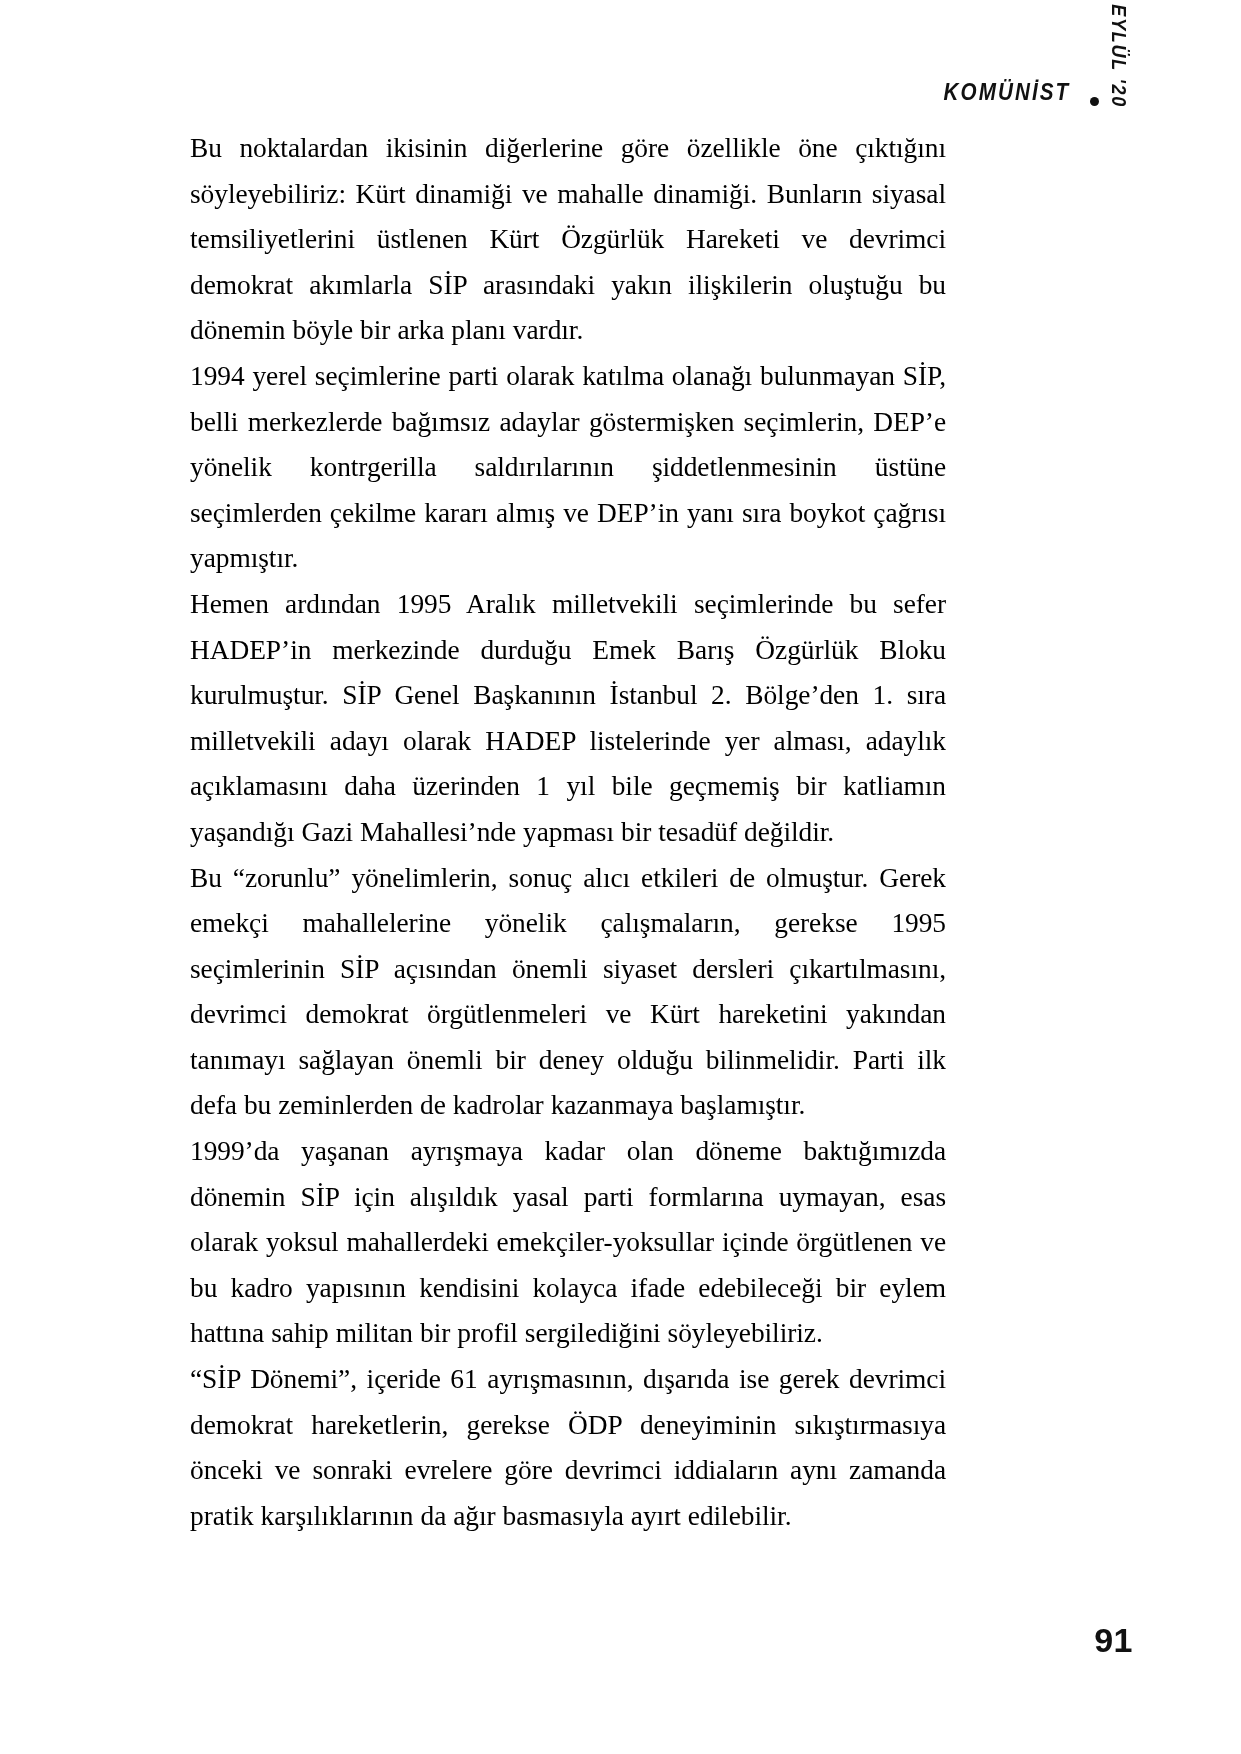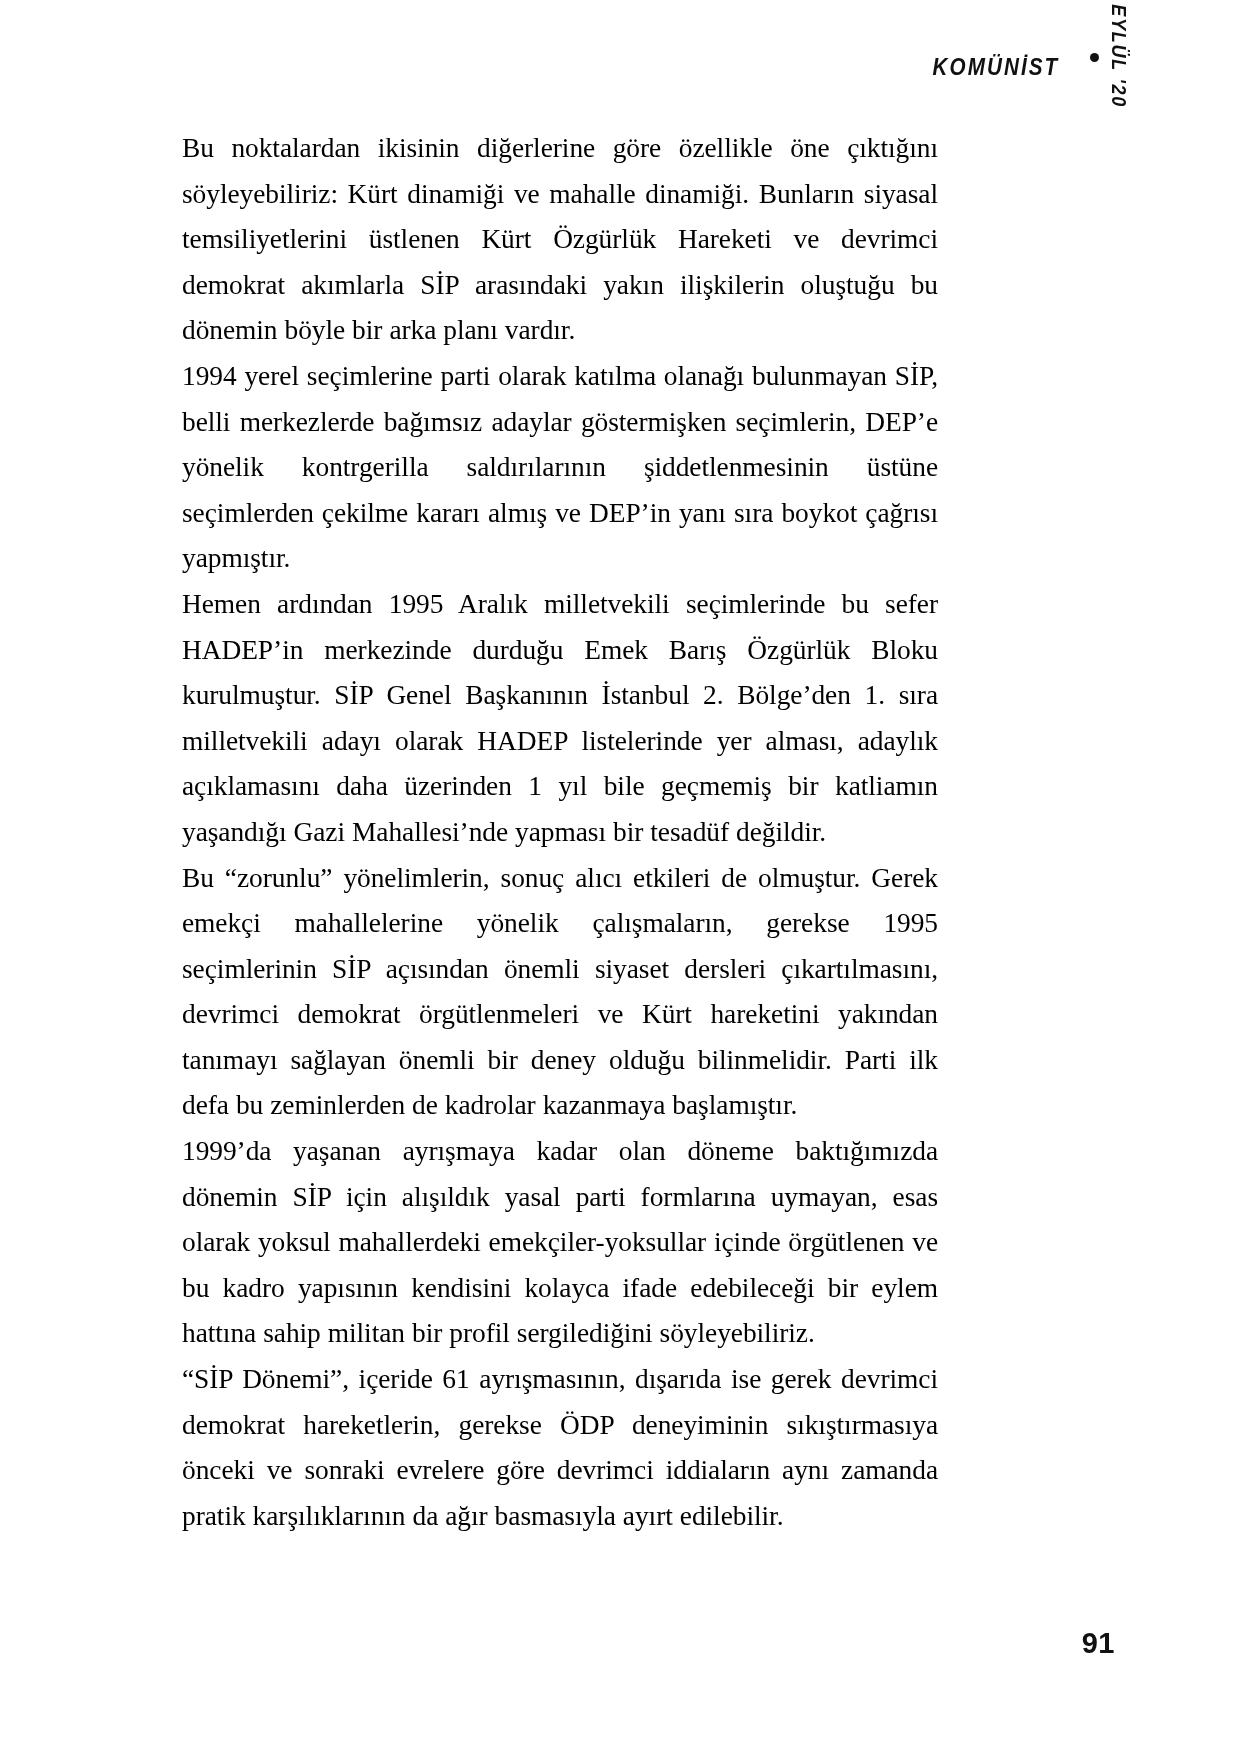--- a/index.html
+++ b/index.html
@@ -18,25 +18,25 @@
     width: 1241px;
     height: 1754px;
     background: #ffffff;
     overflow: hidden;
     margin: 0 auto;
   }
 
   
   .running-head {
     position: absolute;
-    top: 53px;
+    top: 72px;
     right: 142px;
     display: flex;
-    align-items: flex-start;
-    gap: 31px;
+    align-items: flex-end;
+    gap: 20px;
     height: 34px;
   }
   .journal-name {
     font-family: "Liberation Sans", "DejaVu Sans", sans-serif;
     font-weight: 700;
     font-style: italic;
     font-size: 24px;
     letter-spacing: 2.4px;
     color: #111111;
     transform: scaleX(0.86);
@@ -62,21 +62,21 @@
     letter-spacing: 2px;
     color: #111111;
     white-space: nowrap;
     transform: rotate(90deg) scaleX(0.86);
     transform-origin: top right;
   }
 
   
   .textcolumn {
     position: absolute;
-    left: 182px;
+    left: 190px;
     top: 126px;
     width: 756px;
   }
 
   .para {
     margin: 0;
     text-align: justify;
     text-justify: inter-word;
     font-size: 27.4px;
     line-height: 45.6px;
@@ -85,25 +85,25 @@
     hyphens: manual;
     -webkit-hyphens: manual;
   }
   .para:last-child {
     text-align-last: left;
   }
 
   
   .folio {
     position: absolute;
-    right: 126px;
+    right: 108px;
     bottom: 94px;
     font-family: "Liberation Sans", "DejaVu Sans", sans-serif;
     font-weight: 700;
-    font-size: 29px;
+    font-size: 34px;
     letter-spacing: 0.5px;
     color: #111111;
   }
 </style>
 </head>
 <body>
 
 <div class="page">
 
   <div class="running-head">

